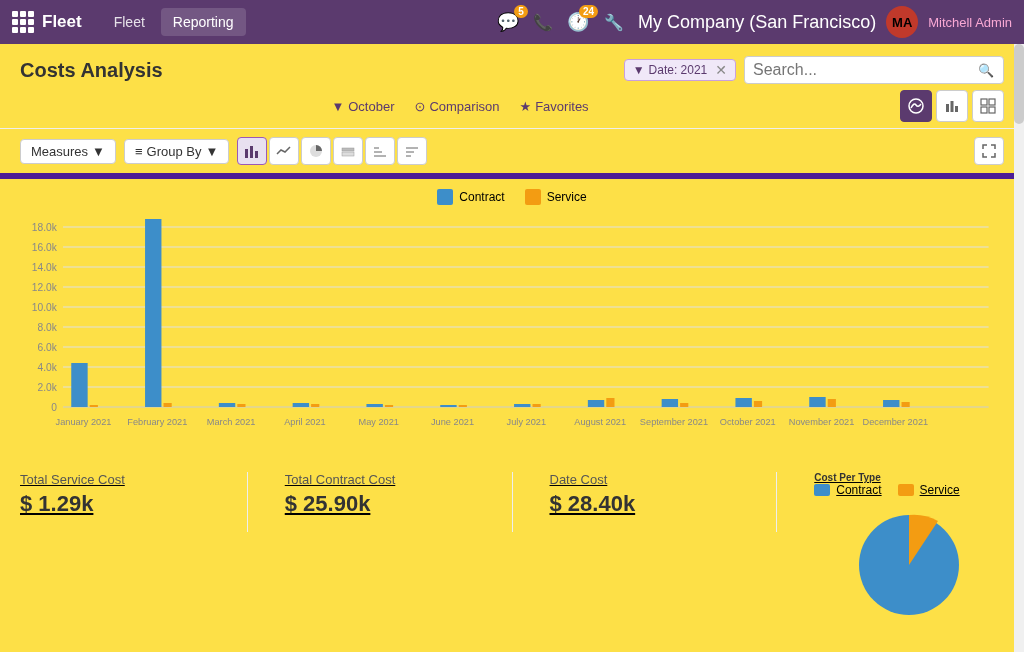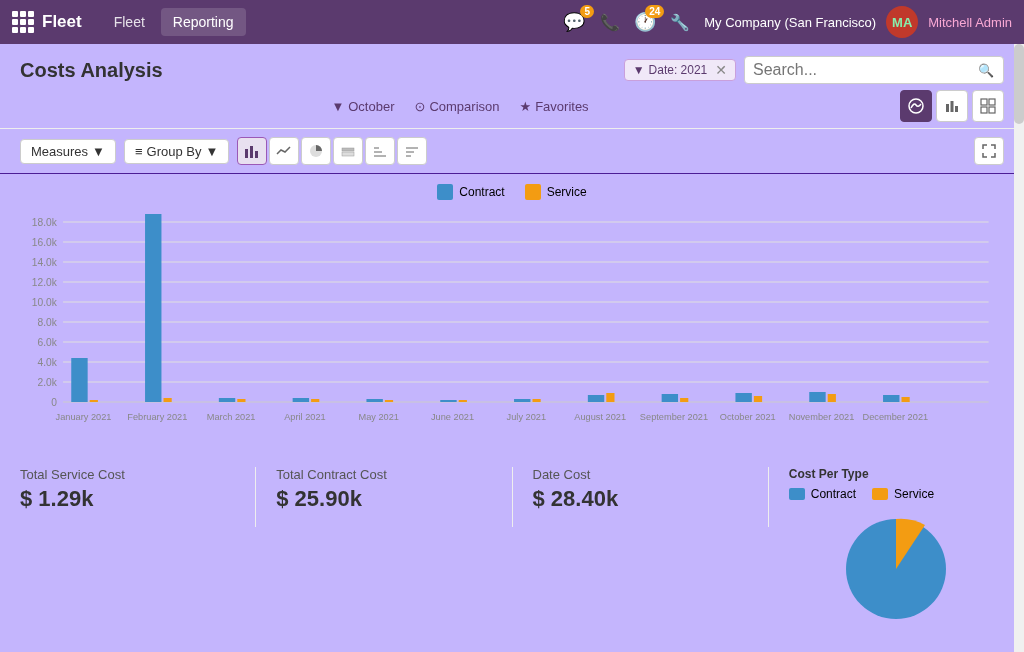--- a/index.html
+++ b/index.html
@@ -18,67 +18,67 @@
     .topnav-apps { display: flex; align-items: center; gap: 8px; margin-right: 4px; }
     .topnav-apps .grid-icon { display: grid; grid-template-columns: repeat(3,6px); gap: 2px; }
     .topnav-apps .grid-dot { width:6px; height:6px; background:white; border-radius:1px; }
     .topnav-brand { font-weight: 700; font-size: 17px; color: white; margin-right: 16px; }
     .topnav-item { color: rgba(255,255,255,0.85); padding: 6px 12px; border-radius: 4px; cursor: pointer; font-size: 14px; }
     .topnav-item:hover, .topnav-item.active { background: rgba(255,255,255,0.15); color: white; }
     .topnav-right { margin-left: auto; display: flex; align-items: center; gap: 10px; }
     .badge-icon { position: relative; display: inline-flex; align-items: center; cursor: pointer; }
     .badge { background: #f39c12; color: white; font-size: 10px; border-radius: 10px; padding: 1px 4px; position: absolute; top: -6px; right: -8px; font-weight: bold; }
     .topnav-right .icon-btn { color: white; cursor: pointer; font-size: 16px; padding: 4px; }
-    .company-name { color: white; font-size: 13px; cursor: pointer; }
-    .user-avatar { width: 32px; height: 32px; border-radius: 50%; background: #c0392b; display: flex; align-items: center; justify-content: center; color: #86efac; font-weight: bold; font-size: 13px; overflow: hidden; }
+    .company-name { color: white; font-size: 18px; cursor: pointer; }
+    .user-avatar { width: 32px; height: 32px; border-radius: 50%; background: #c0392b; display: flex; align-items: center; justify-content: center; color: #000000; font-weight: bold; font-size: 13px; overflow: hidden; }
     .user-name { color: #f9a8d4; font-size: 13px; cursor: pointer; }
 
     
-    .main { background: #c4b5fd; min-height: calc(652px - 44px); }
+    .main { background: #fde047; min-height: calc(652px - 44px); }
 
     
     .page-header { padding: 12px 20px 0 20px; display: flex; align-items: center; justify-content: space-between; }
     .page-title { font-size: 20px; font-weight: 600; color: #333; }
 
     
     .search-area { display: flex; align-items: center; gap: 8px; }
     .search-filter-tag { display: flex; align-items: center; gap: 4px; background: #f0e8f8; border: 1px solid #c9a0dc; border-radius: 4px; padding: 2px 8px; font-size: 12px; color: #5b3a6e; }
     .search-filter-tag .remove { cursor: pointer; margin-left: 4px; font-size: 14px; color: #888; }
     .search-box { display: flex; align-items: center; border: 1px solid #ccc; border-radius: 4px; padding: 4px 8px; width: 260px; background: white; }
     .search-box input { border: none; outline: none; width: 100%; font-size: 16px; }
     .search-box .search-icon { color: #888; cursor: pointer; }
     .filter-btn { display: flex; align-items: center; gap: 4px; color: #5b3a6e; cursor: pointer; font-size: 13px; }
     .view-btn { width: 32px; height: 32px; display: flex; align-items: center; justify-content: center; border: 1px solid #ccc; border-radius: 4px; cursor: pointer; color: #666; background: white; }
     .view-btn.active { background: #5b3a6e; color: white; border-color: #5b3a6e; }
 
     
-    .toolbar { display: flex; align-items: center; padding: 8px 20px; gap: 8px; border-bottom: 1px solid #4c1d95; }
+    .toolbar { display: flex; align-items: center; padding: 8px 20px; gap: 8px; border-bottom: 6px solid #4c1d95; }
     .toolbar-btn { display: flex; align-items: center; gap: 4px; border: 1px solid #ccc; border-radius: 4px; padding: 4px 10px; cursor: pointer; background: white; font-size: 13px; color: #333; }
     .chart-type-group { display: flex; gap: 2px; }
     .chart-type-btn { width: 30px; height: 28px; display: flex; align-items: center; justify-content: center; border: 1px solid #ccc; border-radius: 4px; cursor: pointer; background: white; color: #555; }
     .chart-type-btn.active { background: #e8e0f0; border-color: #9b59b6; color: #5b3a6e; }
     .spacer { flex: 1; }
     .expand-btn { width: 30px; height: 28px; display: flex; align-items: center; justify-content: center; border: 1px solid #ccc; border-radius: 4px; cursor: pointer; background: white; color: #555; }
 
     
     .chart-area { padding: 10px 20px; }
     .chart-legend { display: flex; align-items: center; justify-content: center; gap: 20px; margin-bottom: 8px; }
     .legend-item { display: flex; align-items: center; gap: 6px; font-size: 12px; }
     .legend-dot { width: 16px; height: 16px; border-radius: 2px; }
 
     
-    .summary-row { display: flex; align-items: flex-start; padding: 16px 20px; gap: 0; }
+    .summary-row { display: flex; align-items: flex-start; padding: 16px 20px; gap: 17px; text-decoration: underline; }
     .summary-card { flex: 1; padding: 0 20px 0 0; }
     .summary-label { font-size: 13px; color: #555; margin-bottom: 4px; }
     .summary-value { font-size: 22px; font-weight: 600; color: #333; }
     .summary-divider { width: 1px; background: #eee; height: 60px; margin-right: 20px; }
 
     
     .pie-section { flex: 1; display: flex; flex-direction: column; align-items: center; }
-    .pie-title { font-size: 12px; font-weight: 600; color: #333; margin-bottom: 6px; align-self: flex-start; }
+    .pie-title { font-size: 10px; font-weight: 600; color: #333; margin-bottom: 0; align-self: flex-start; }
     .pie-legend { display: flex; align-items: center; gap: 16px; margin-bottom: 8px; align-self: flex-start; }
     .pie-legend-item { display: flex; align-items: center; gap: 6px; font-size: 12px; }
     .pie-legend-dot { width: 16px; height: 12px; border-radius: 2px; }
     .pie-chart-wrap { display: flex; justify-content: center; }
 
     
     .right-scrollbar { position: fixed; right: 0; top: 44px; width: 10px; height: calc(652px - 44px); background: #f0f0f0; }
     .scrollbar-thumb { width: 10px; height: 80px; background: #ccc; border-radius: 5px; position: absolute; top: 0; }
   </style>
 </head>

